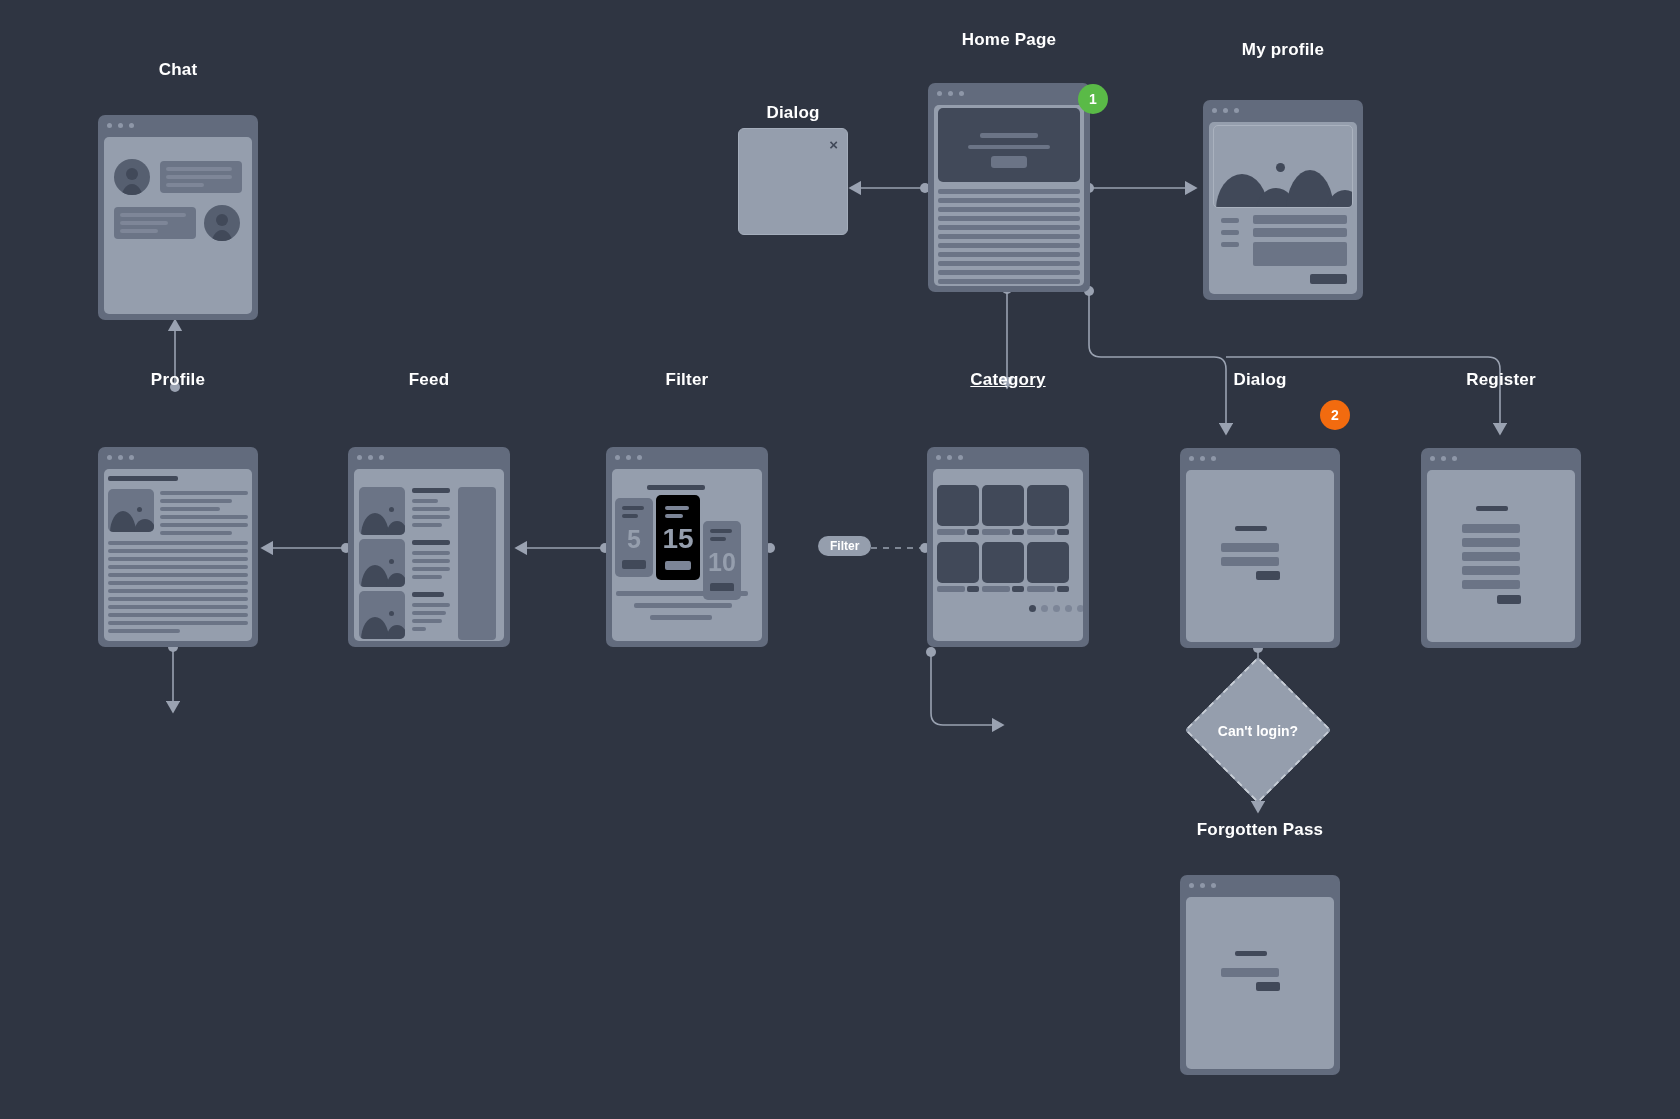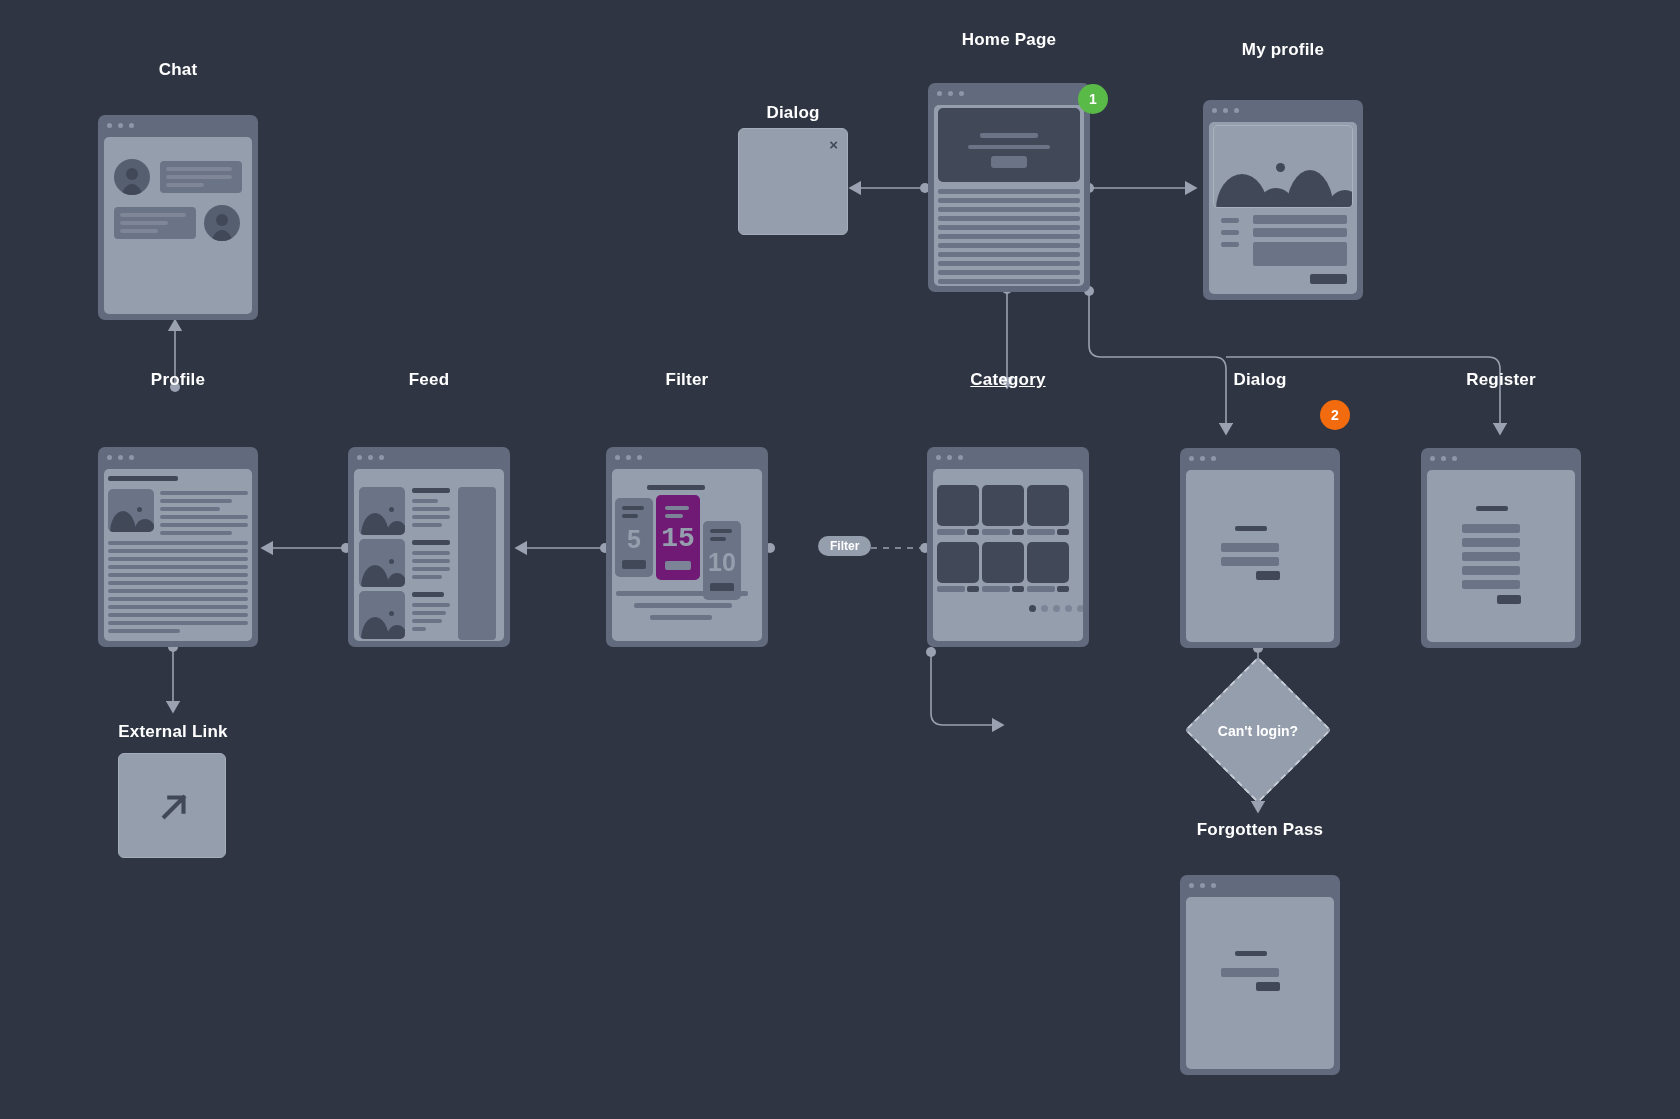--- a/index.html
+++ b/index.html
@@ -94,21 +94,21 @@
   
   .sub-label{
     position:absolute;color:#ffffff;font-size:15px;font-weight:bold;
     width:100%;text-align:center;white-space:nowrap;left:0;
   }
   .cat-dots{position:absolute;display:flex;gap:5px;}
   .cat-dots i{display:block;width:7px;height:7px;border-radius:50%;background:#7c8597;}
   .cat-dots i.on{background:#414959;}
 
   .filtercol{position:absolute;border-radius:5px;background:#6b7486;}
-  .filtercol.active{background:#701a75;font-family:Liberation Mono, monospace;}
+  .filtercol.active{background:#000000;}
   .filternum{
     position:absolute;width:100%;text-align:center;left:0;
     color:#959ead;font-weight:bold;line-height:1;
   }
 </style>
 </head>
 <body>
 
 <div id="canvas">
 
@@ -516,22 +516,14 @@
         <div class="bar" style="left:35px;top:54px;width:58px;height:9px;"></div>
         <div class="bar" style="left:35px;top:68px;width:58px;height:9px;"></div>
         <div class="bar" style="left:35px;top:82px;width:58px;height:9px;"></div>
         <div class="bar" style="left:35px;top:96px;width:58px;height:9px;"></div>
         <div class="bar" style="left:35px;top:110px;width:58px;height:9px;"></div>
         <div class="bar dark" style="left:70px;top:125px;width:24px;height:9px;border-radius:2px;"></div>
       </div>
     </div>
   </div>
 
-  <div class="node" style="left:118px;top:710px;width:110px;height:150px;">
-    <div class="node-title" style="top:12px;">External Link</div>
-    <div class="plain" style="left:0;top:43px;width:108px;height:105px;">
-      <svg class="ext-arrow" viewBox="0 0 24 24" style="position:absolute;left:36px;top:34px;width:38px;height:38px;">
-        <path d="M6,18 L18,6 M9,6 L18,6 L18,15" fill="none" stroke="#414959" stroke-width="2.6" stroke-linecap="square"></path>
-      </svg>
-    </div>
-  </div>
 
 </div>
 
 </body></html>

